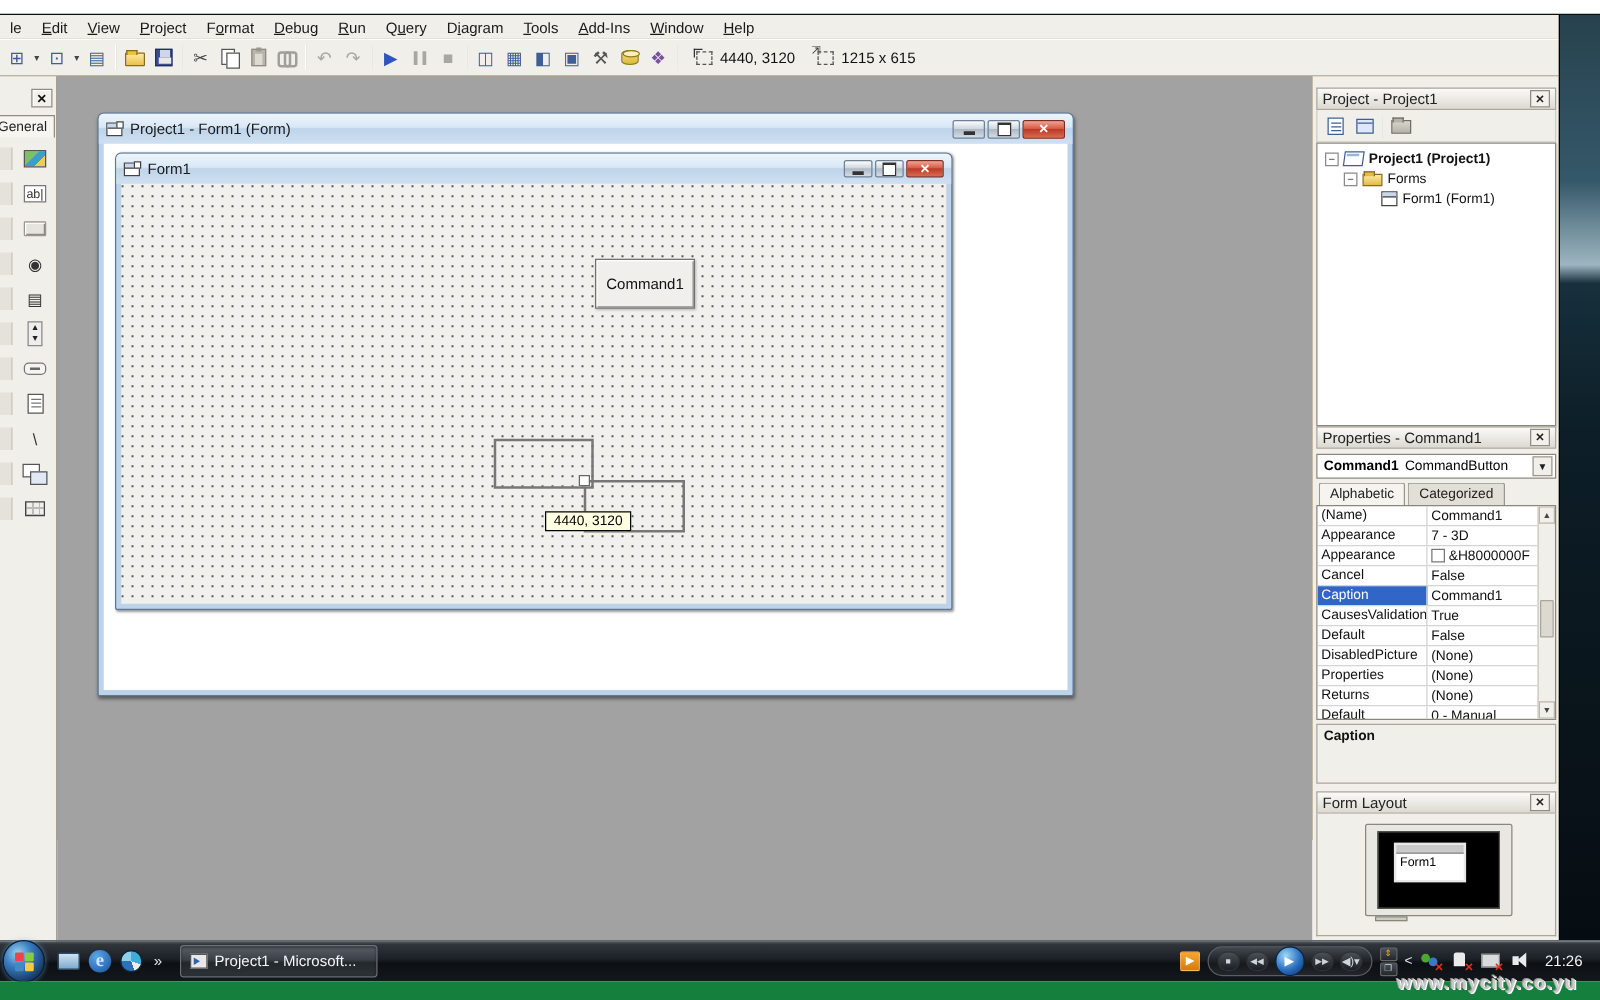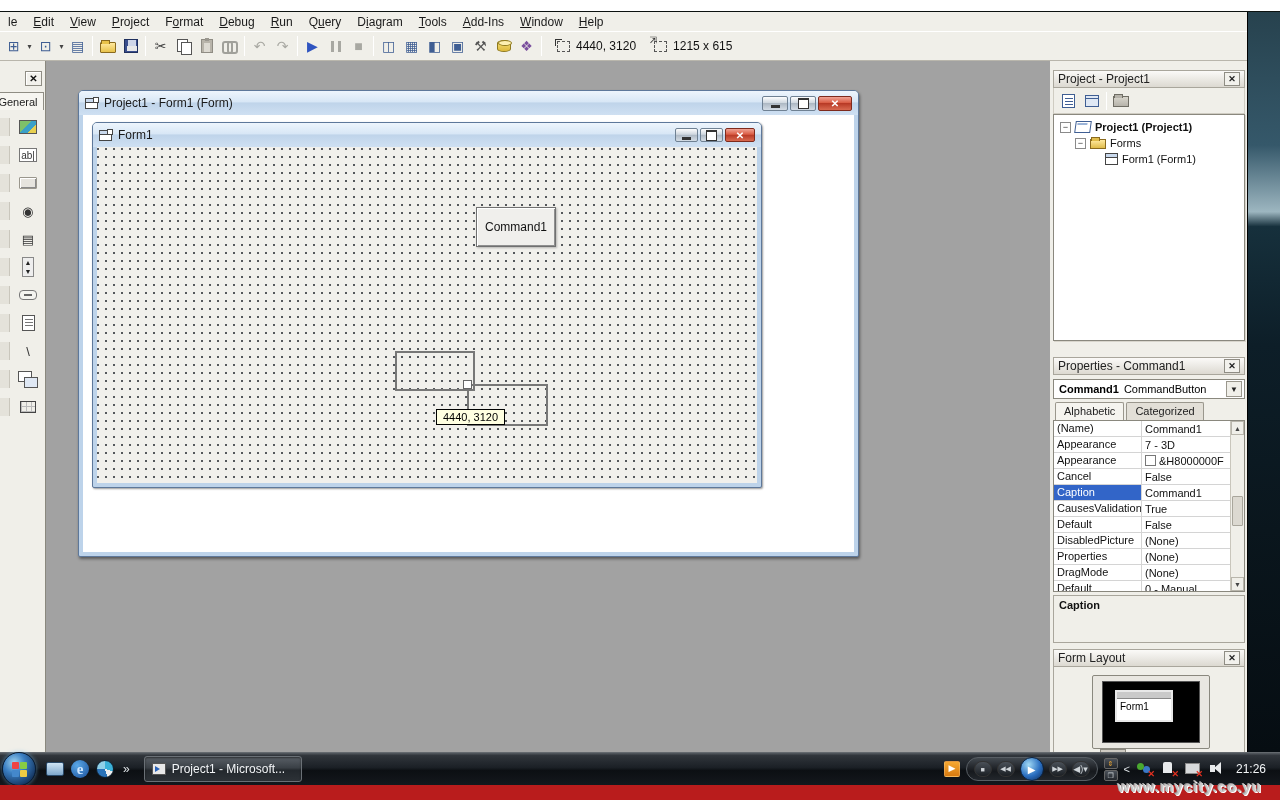--- a/index.html
+++ b/index.html
@@ -262,21 +262,21 @@
   .tri-x::after { content:"✕"; position:absolute; right:-1px; bottom:-2px; color:#e03020; font-size:9px; font-weight:bold; }
   .tri-power::before { content:""; position:absolute; left:3px; top:1px; width:9px; height:11px;
     background:#e8eaec; border-radius:2px 2px 0 0; box-shadow:0 12px 0 -10px #e8eaec; }
   .tri-net::before { content:""; position:absolute; left:1px; top:2px; width:13px; height:9px;
     background:#d8dadc; border:1px solid #888; }
   .tri-vol::before { content:""; position:absolute; left:2px; top:4px; width:5px; height:7px; background:#e8eaec; }
   .tri-vol::after { content:""; position:absolute; left:6px; top:1px; width:0; height:0;
     border-right:7px solid #e8eaec; border-top:6px solid transparent; border-bottom:6px solid transparent; }
   .tray-clock { color:#f2f4f6; font-size:12px; margin-left:4px; }
 
-  .bottom-strip { position:absolute; left:0; top:785px; width:1280px; height:15px; background:#b91c1c; }
+  .bottom-strip { position:absolute; left:0; top:785px; width:1280px; height:15px; background:#15803d; }
   .watermark { position:absolute; right:18px; top:-7px; font-size:15px; font-weight:bold; letter-spacing:1px;
     color:#c9c9c9; text-shadow:1px 1px 0 #fff, -1px -1px 0 #9a9a9a; }
 </style>
 </head>
 <body>
 
 <div class="screen">
 
   <div class="aero-strip"></div>
 
@@ -517,21 +517,21 @@
             <span class="ti ti-folder"></span>
             <span class="tree-label">Forms</span>
           </div>
           <div class="tree-row" style="padding-left: 36px;">
             <span style="width: 15px; flex: 0 0 auto;"></span>
             <span class="ti ti-form"></span>
             <span class="tree-label">Form1 (Form1)</span>
           </div>
         </div>
 
-      <div class="panel-title" style="margin-top:16px;">
+      <div class="panel-title" style="margin-top:0;">
         <span>Properties - Command1</span>
         <span class="pt-close">✕</span>
       </div>
       <div class="obj-combo">
         <span class="obj-name">Command1</span>
         <span>CommandButton</span>
         <span class="combo-drop">▼</span>
       </div>
       <div class="prop-tabs">
         <span class="prop-tab active">Alphabetic</span>
@@ -569,21 +569,21 @@
             </div>
             <div class="prop-row">
               <div class="prop-name">DisabledPicture</div>
               <div class="prop-val">(None)</div>
             </div>
             <div class="prop-row">
               <div class="prop-name">Properties</div>
               <div class="prop-val">(None)</div>
             </div>
             <div class="prop-row">
-              <div class="prop-name">DragMode</div>
+              <div class="prop-name">Returns</div>
               <div class="prop-val">(None)</div>
             </div>
             <div class="prop-row">
               <div class="prop-name">Default</div>
               <div class="prop-val">0 - Manual</div>
             </div>
           </div>
         <div class="vscroll">
           <div class="vs-btn">▲</div>
           <div class="vs-thumb"></div>

